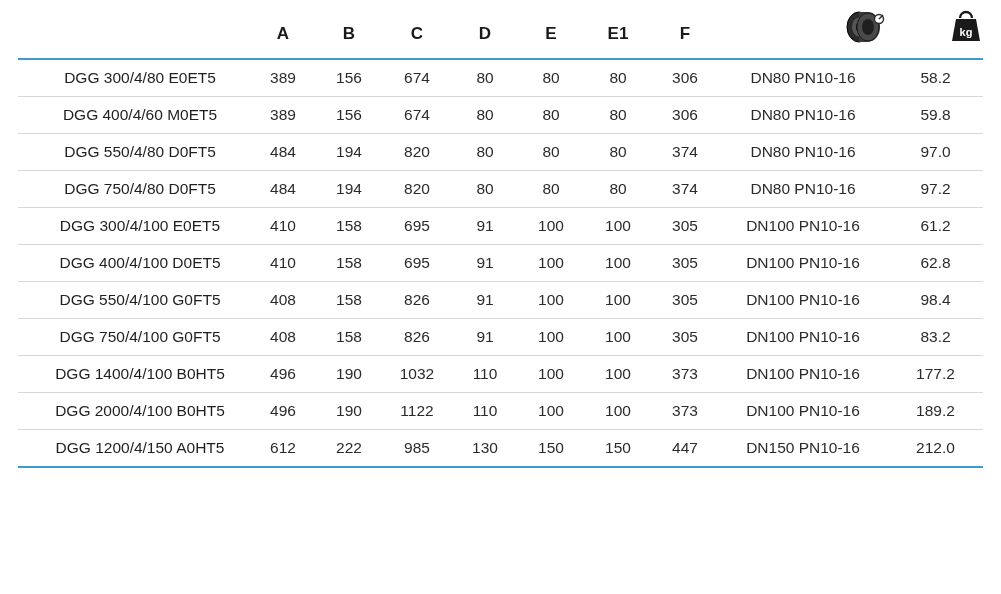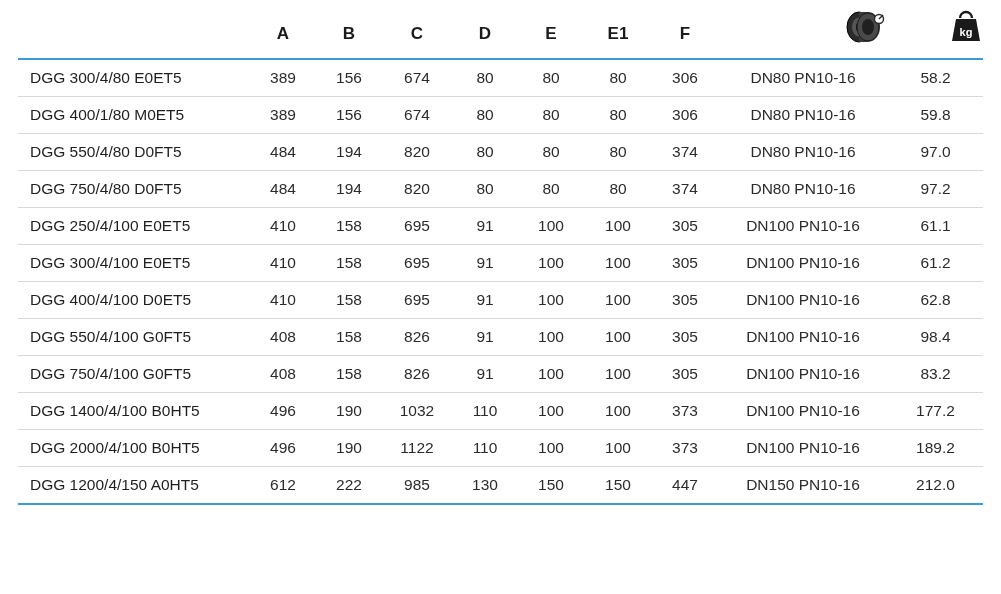--- a/index.html
+++ b/index.html
@@ -55,21 +55,21 @@
 
   tbody td {
     font-size: 15.5px;
     color: #2b2b2b;
     text-align: center;
     padding: 9px 0 9px 0;
     border-bottom: 1px solid #d8d8d8;
     white-space: nowrap;
   }
   tbody td.model {
-    text-align: left;
+    text-align: center;
     padding-left: 12px;
     color: #1f1f1f;
   }
   tbody tr:last-child td {
     border-bottom: 2px solid #3d9bd4;
   }
 
   
   .icon-wrap {
     display: flex;
@@ -146,21 +146,21 @@
         <td>156</td>
         <td>674</td>
         <td>80</td>
         <td>80</td>
         <td>80</td>
         <td>306</td>
         <td>DN80 PN10-16</td>
         <td>58.2</td>
       </tr>
       <tr>
-        <td class="model">DGG 400/1/80 M0ET5</td>
+        <td class="model">DGG 400/4/60 M0ET5</td>
         <td>389</td>
         <td>156</td>
         <td>674</td>
         <td>80</td>
         <td>80</td>
         <td>80</td>
         <td>306</td>
         <td>DN80 PN10-16</td>
         <td>59.8</td>
       </tr>
@@ -180,32 +180,20 @@
         <td class="model">DGG 750/4/80 D0FT5</td>
         <td>484</td>
         <td>194</td>
         <td>820</td>
         <td>80</td>
         <td>80</td>
         <td>80</td>
         <td>374</td>
         <td>DN80 PN10-16</td>
         <td>97.2</td>
-      </tr>
-      <tr>
-        <td class="model">DGG 250/4/100 E0ET5</td>
-        <td>410</td>
-        <td>158</td>
-        <td>695</td>
-        <td>91</td>
-        <td>100</td>
-        <td>100</td>
-        <td>305</td>
-        <td>DN100 PN10-16</td>
-        <td>61.1</td>
       </tr>
       <tr>
         <td class="model">DGG 300/4/100 E0ET5</td>
         <td>410</td>
         <td>158</td>
         <td>695</td>
         <td>91</td>
         <td>100</td>
         <td>100</td>
         <td>305</td>

